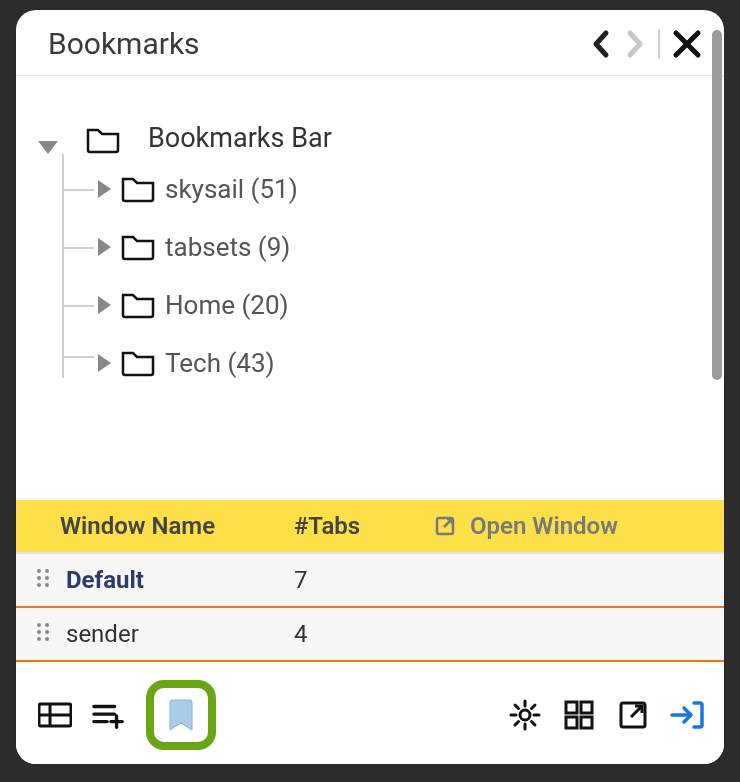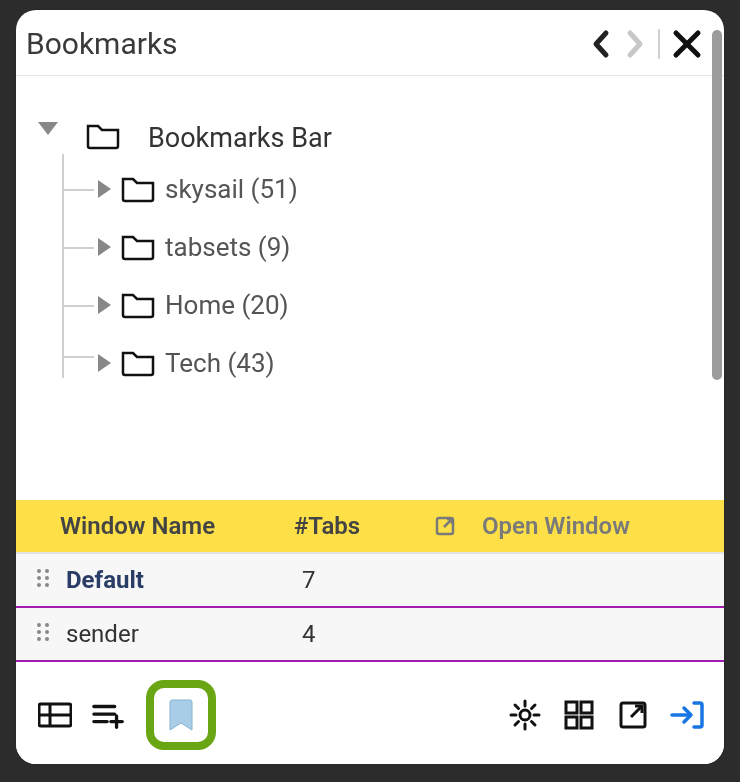--- a/index.html
+++ b/index.html
@@ -27,39 +27,39 @@
     right: 2px;
     top: 20px;
     width: 10px;
     height: 350px;
     background: #9c9c9c;
     border-radius: 5px;
   }
   .header {
     display: flex;
     align-items: center;
-    padding: 16px 22px 14px 10px;
+    padding: 16px 22px 14px 32px;
     border-bottom: 1px solid #e6e6e6;
   }
   .header-title {
     font-size: 30px;
     font-weight: 400;
     color: #3a3a3a;
     flex: 1;
   }
   .header-actions { display: flex; align-items: center; gap: 12px; }
   .header-actions svg { display: block; }
   .vdiv { width: 2px; height: 30px; background: #cfcfcf; border-radius: 1px; }
   
   .tree {
     padding: 46px 22px 0 22px;
     flex: 1;
     overflow: hidden;
   }
-  .tree-root { display:flex; align-items:flex-start; gap:28px; }
+  .tree-root { display:flex; align-items:flex-end; gap:28px; }
   .tree-children { margin-left: 24px; border-left: 2px solid #cfcfcf; padding-top: 6px; }
   .tree-item {
     display: flex; align-items: center; gap: 10px;
     padding: 14px 0;
     position: relative;
   }
   .tree-item::before {
     content:"";
     position:absolute; left:0; top:50%;
     width: 30px; height:2px; background:#cfcfcf;
@@ -73,24 +73,24 @@
   .label-root { font-size: 27px; color:#333; }
   .label-node { font-size: 26px; color:#555; }
 
   .table-wrap { background:#fde047; margin: 0; }
   .tbl-head, .tbl-row {
     display:flex; align-items:center;
     padding: 12px 18px;
     font-size: 24px;
   }
   .tbl-head { font-weight:600; color:#444; border-bottom: 2px solid #e2e2e2;}
-  .tbl-row { border-bottom: 2px solid #a21caf; color:#333; background:#f7f7f7;gap:8px;}
+  .tbl-row { border-bottom: 2px solid #f97316; color:#333; background:#f7f7f7;}
   .col-name { flex: 0 0 260px; display:flex; align-items:center; gap:14px; }
   .col-tabs { flex: 0 0 140px; text-align:left; }
-  .col-open { flex: 1; display:flex; align-items:center; gap:26px; color:#7a7a7a; justify-content:flex-start;}
+  .col-open { flex: 1; display:flex; align-items:center; gap:14px; color:#7a7a7a; justify-content:flex-start;}
   .grip { color:#888; width:18px; text-align:center; }
   .row-default .nm { color:#2a3d66; font-weight:700; }
 
   .toolbar {
     display:flex; align-items:center; justify-content:space-between;
     padding: 18px 20px 14px 22px;
     background:#fff;
   }
   .toolbar-left, .toolbar-right { display:flex; align-items:center; gap:20px; }
   .tb-icon { width:34px; height:34px; display:flex; align-items:center; justify-content:center; }

